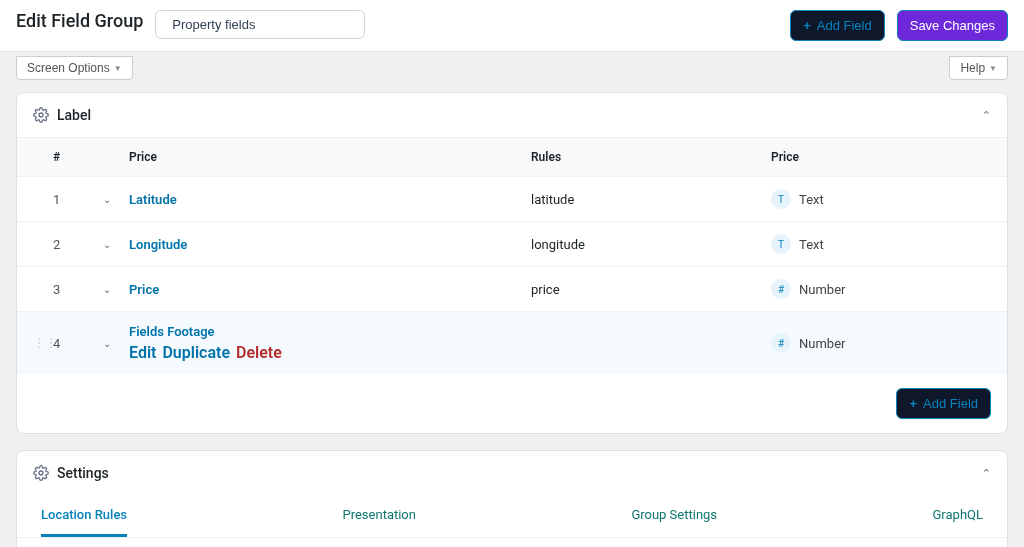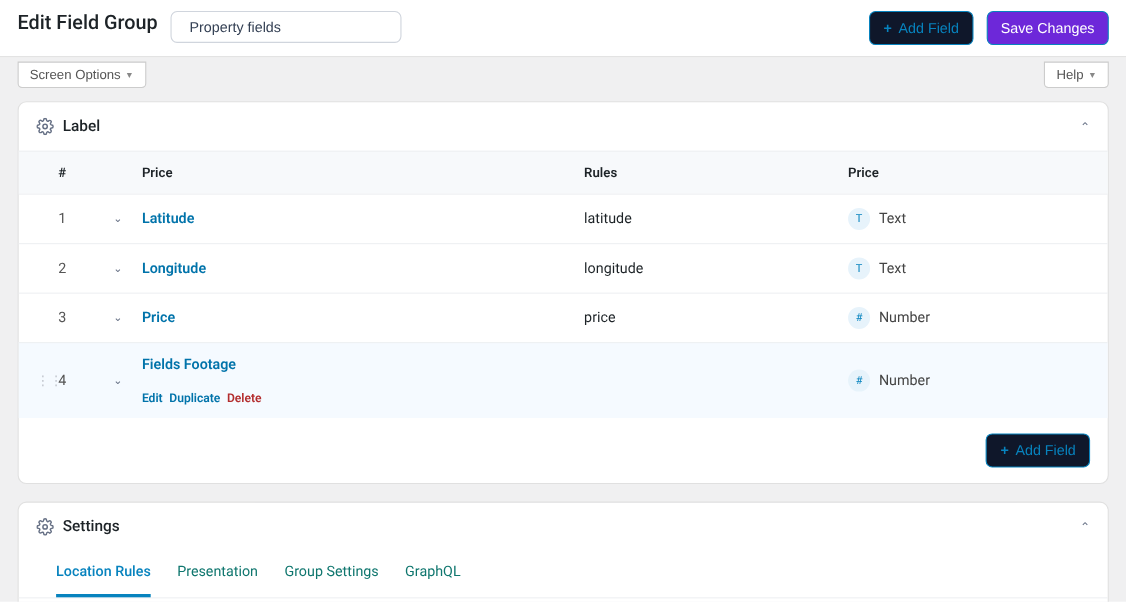--- a/index.html
+++ b/index.html
@@ -124,22 +124,22 @@
   .col-type  { width: 220px; }
   .col-toggle { width: 26px; color: #667085; font-size: 10px; cursor: pointer; }
   .col-handle { width: 20px; color: #c0c4cc; font-size: 12px; }
   .order-num { color: #555; }
   .field-label a {
     color: #0073aa;
     font-weight: 600;
     text-decoration: none;
   }
   .row-actions {
-    font-size: 11px;
-    margin-top: 16px;
+    font-size: 16px;
+    margin-top: 4px;
   }
   .row-actions a { text-decoration: none; margin-right: 6px; }
   .row-actions .edit { color: #0073aa; }
   .row-actions .dup  { color: #0073aa; }
   .row-actions .del  { color: #b32d2e; }
   .row.hovered { background: #f5faff; }
   .type-badge {
     display: inline-flex;
     align-items: center;
     justify-content: center;
@@ -154,21 +154,22 @@
   .type-cell { display: flex; align-items: center; color: #444; }
   .panel-footer {
     padding: 14px 16px;
     display: flex;
     justify-content: flex-end;
   }
   .tabs {
     display: flex;
     gap: 24px;
     border-bottom: 1px solid #eef0f2;
-    padding: 0 34px;
+    padding: 0 24px;
+    justify-content: space-between;
   }
   .tab {
     padding: 12px 0;
     font-size: 13px;
     color: #0f766e;
     cursor: pointer;
     border-bottom: 3px solid transparent;
   }
   .tab.active {
     color: #0783BE;

